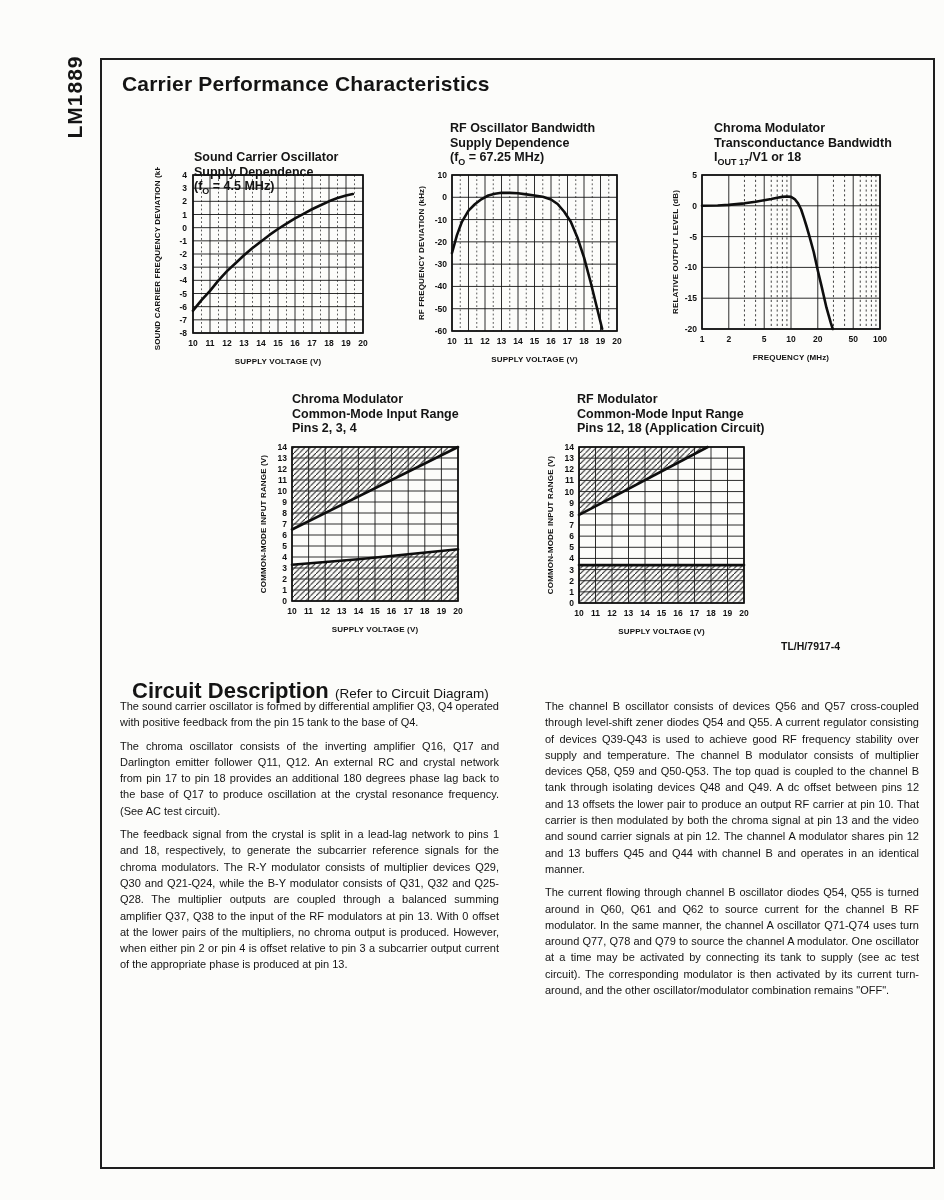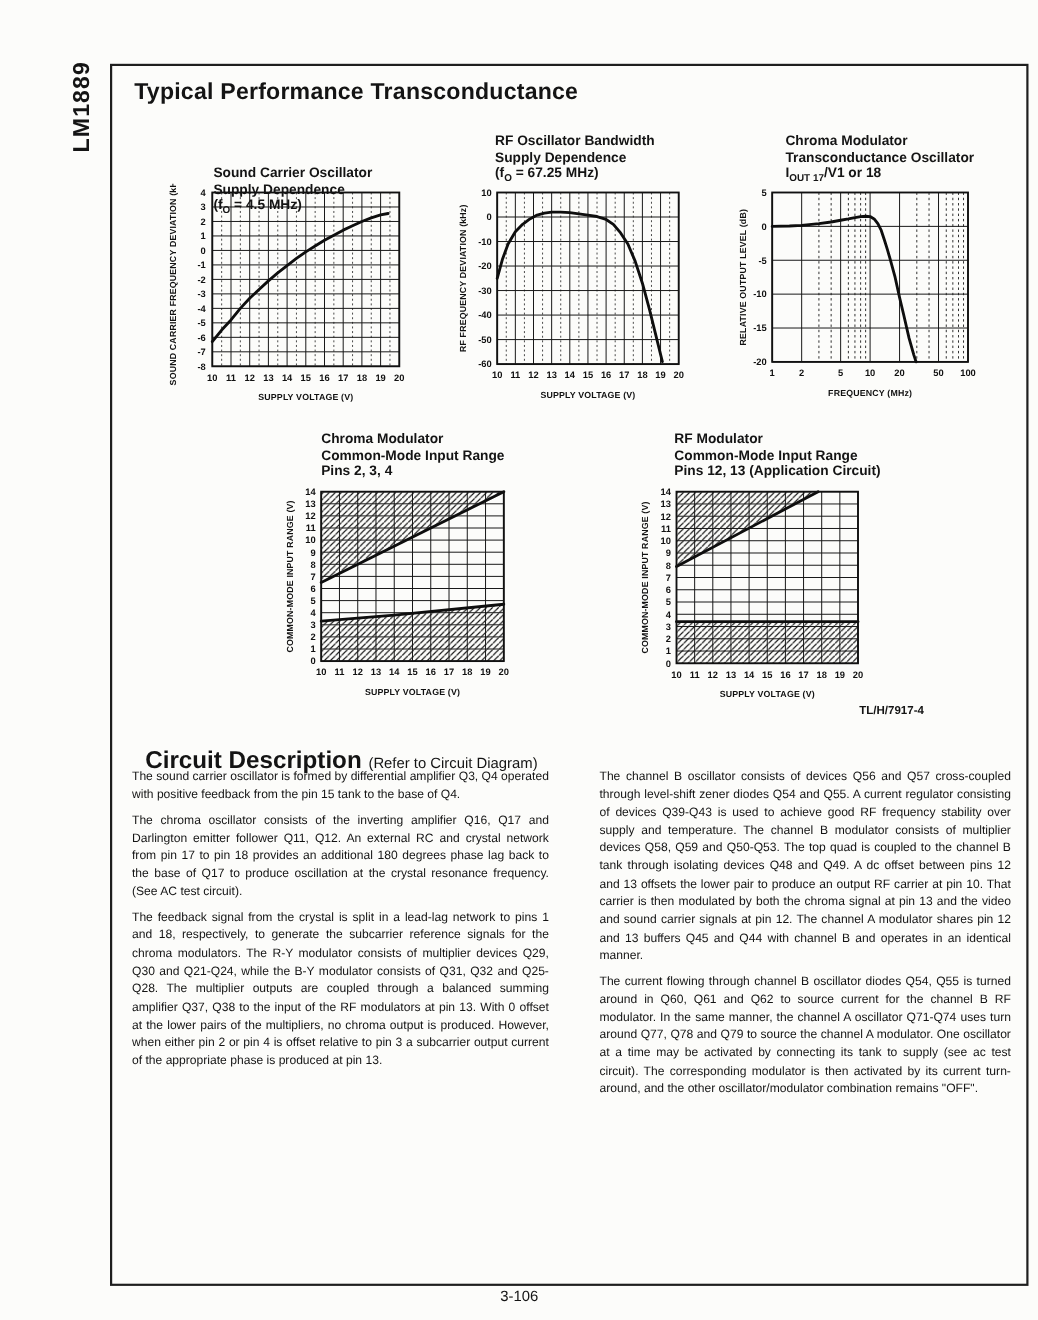--- a/index.html
+++ b/index.html
@@ -54,21 +54,21 @@
 </style>
 </head>
 <body>
 
 <div class="page">
 
   <div class="part-number">LM1889</div>
 
   <div class="content-box"></div>
 
-  <h1 class="page-title">Typical Performance Transconductance</h1>
+  <h1 class="page-title">Carrier Performance Characteristics</h1>
 
   <div class="chart" style="left: 130px; top: 121px; width: 262px; height: 260px;">
       <div class="chart-title" style="left: 64px; margin-top: 29px;">
         <div>Sound Carrier Oscillator</div>
         <div>Supply Dependence</div>
         <div>(f<sub>O</sub> = 4.5 MHz)</div>
       </div>
       <svg width="262" height="208" style="top: 46px;">
         <line x1="63" y1="8" x2="63" y2="166" stroke="#161616" stroke-width="0.9"></line>
         <line x1="80" y1="8" x2="80" y2="166" stroke="#161616" stroke-width="0.9"></line>
@@ -191,21 +191,21 @@
         <text x="39" y="122.42857142857143" text-anchor="end" class="tick">-40</text>
         <text x="39" y="144.7142857142857" text-anchor="end" class="tick">-50</text>
         <text x="39" y="167" text-anchor="end" class="tick">-60</text>
         <text x="126.5" y="195" text-anchor="middle" class="axis-label">SUPPLY VOLTAGE (V)</text>
         <text x="16" y="86" text-anchor="middle" class="axis-label" transform="rotate(-90 16 86)">RF FREQUENCY DEVIATION (kHz)</text>
       </svg>
     </div>
   <div class="chart" style="left: 650px; top: 121px; width: 240px; height: 262px;">
       <div class="chart-title" style="left: 64px;">
         <div>Chroma Modulator</div>
-        <div>Transconductance Oscillator</div>
+        <div>Transconductance Bandwidth</div>
         <div>I<sub>OUT 17</sub>/V1 or 18</div>
       </div>
       <svg width="240" height="212" style="top: 44px;">
         <line x1="52" y1="10" x2="52" y2="164" stroke="#161616" stroke-width="0.9"></line>
         <line x1="78.79166961409433" y1="10" x2="78.79166961409433" y2="164" stroke="#161616" stroke-width="0.9"></line>
         <line x1="94.46379167004996" y1="10" x2="94.46379167004996" y2="164" stroke="#161616" stroke-width="0.8" stroke-dasharray="2.2,2.6"></line>
         <line x1="105.58333922818866" y1="10" x2="105.58333922818866" y2="164" stroke="#161616" stroke-width="0.8" stroke-dasharray="2.2,2.6"></line>
         <line x1="114.20833038590567" y1="10" x2="114.20833038590567" y2="164" stroke="#161616" stroke-width="0.9"></line>
         <line x1="121.25546128414429" y1="10" x2="121.25546128414429" y2="164" stroke="#161616" stroke-width="0.8" stroke-dasharray="2.2,2.6"></line>
         <line x1="127.21372556126886" y1="10" x2="127.21372556126886" y2="164" stroke="#161616" stroke-width="0.8" stroke-dasharray="2.2,2.6"></line>
@@ -312,25 +312,25 @@
         <text x="37" y="107.00000000000001" text-anchor="end" class="tick">5</text>
         <text x="37" y="118" text-anchor="end" class="tick">4</text>
         <text x="37" y="129" text-anchor="end" class="tick">3</text>
         <text x="37" y="140" text-anchor="end" class="tick">2</text>
         <text x="37" y="151" text-anchor="end" class="tick">1</text>
         <text x="37" y="162" text-anchor="end" class="tick">0</text>
         <text x="125" y="190" text-anchor="middle" class="axis-label">SUPPLY VOLTAGE (V)</text>
         <text x="16" y="82" text-anchor="middle" class="axis-label" transform="rotate(-90 16 82)">COMMON-MODE INPUT RANGE (V)</text>
       </svg>
     </div>
-  <div class="chart" style="left: 572px; top: 392px; width: 262px; height: 262px;">
+  <div class="chart" style="left: 536px; top: 392px; width: 262px; height: 262px;">
       <div class="chart-title" style="left: 41px;">
         <div>RF Modulator</div>
         <div>Common-Mode Input Range</div>
-        <div>Pins 12, 13 (Application Circuit)</div>
+        <div>Pins 12, 18 (Application Circuit)</div>
       </div>
       <svg width="262" height="208" style="top: 50px;">
         <defs>
           <pattern id="hatch4" patternUnits="userSpaceOnUse" width="5.5" height="5.5">
             <path d="M-1.5,7 L7,-1.5" stroke="#161616" stroke-width="1"></path>
           </pattern>
         </defs>
         <line x1="43" y1="5" x2="43" y2="161" stroke="#161616" stroke-width="0.9"></line>
         <line x1="59.5" y1="5" x2="59.5" y2="161" stroke="#161616" stroke-width="0.9"></line>
         <line x1="76" y1="5" x2="76" y2="161" stroke="#161616" stroke-width="0.9"></line>
@@ -404,15 +404,14 @@
     <p>The sound carrier oscillator is formed by differential amplifier Q3, Q4 operated with positive feedback from the pin 15 tank to the base of Q4.</p>
     <p>The chroma oscillator consists of the inverting amplifier Q16, Q17 and Darlington emitter follower Q11, Q12. An external RC and crystal network from pin 17 to pin 18 provides an additional 180 degrees phase lag back to the base of Q17 to produce oscillation at the crystal resonance frequency. (See AC test circuit).</p>
     <p>The feedback signal from the crystal is split in a lead-lag network to pins 1 and 18, respectively, to generate the subcarrier reference signals for the chroma modulators. The R-Y modulator consists of multiplier devices Q29, Q30 and Q21-Q24, while the B-Y modulator consists of Q31, Q32 and Q25-Q28. The multiplier outputs are coupled through a balanced summing amplifier Q37, Q38 to the input of the RF modulators at pin 13. With 0 offset at the lower pairs of the multipliers, no chroma output is produced. However, when either pin 2 or pin 4 is offset relative to pin 3 a subcarrier output current of the appropriate phase is produced at pin 13.</p>
   </div>
 
   <div class="col col-right">
     <p>The channel B oscillator consists of devices Q56 and Q57 cross-coupled through level-shift zener diodes Q54 and Q55. A current regulator consisting of devices Q39-Q43 is used to achieve good RF frequency stability over supply and temperature. The channel B modulator consists of multiplier devices Q58, Q59 and Q50-Q53. The top quad is coupled to the channel B tank through isolating devices Q48 and Q49. A dc offset between pins 12 and 13 offsets the lower pair to produce an output RF carrier at pin 10. That carrier is then modulated by both the chroma signal at pin 13 and the video and sound carrier signals at pin 12. The channel A modulator shares pin 12 and 13 buffers Q45 and Q44 with channel B and operates in an identical manner.</p>
     <p>The current flowing through channel B oscillator diodes Q54, Q55 is turned around in Q60, Q61 and Q62 to source current for the channel B RF modulator. In the same manner, the channel A oscillator Q71-Q74 uses turn around Q77, Q78 and Q79 to source the channel A modulator. One oscillator at a time may be activated by connecting its tank to supply (see ac test circuit). The corresponding modulator is then activated by its current turn-around, and the other oscillator/modulator combination remains "OFF".</p>
   </div>
 
-  <div class="page-number">3-106</div>
 
 </div>
 
 </body></html>

